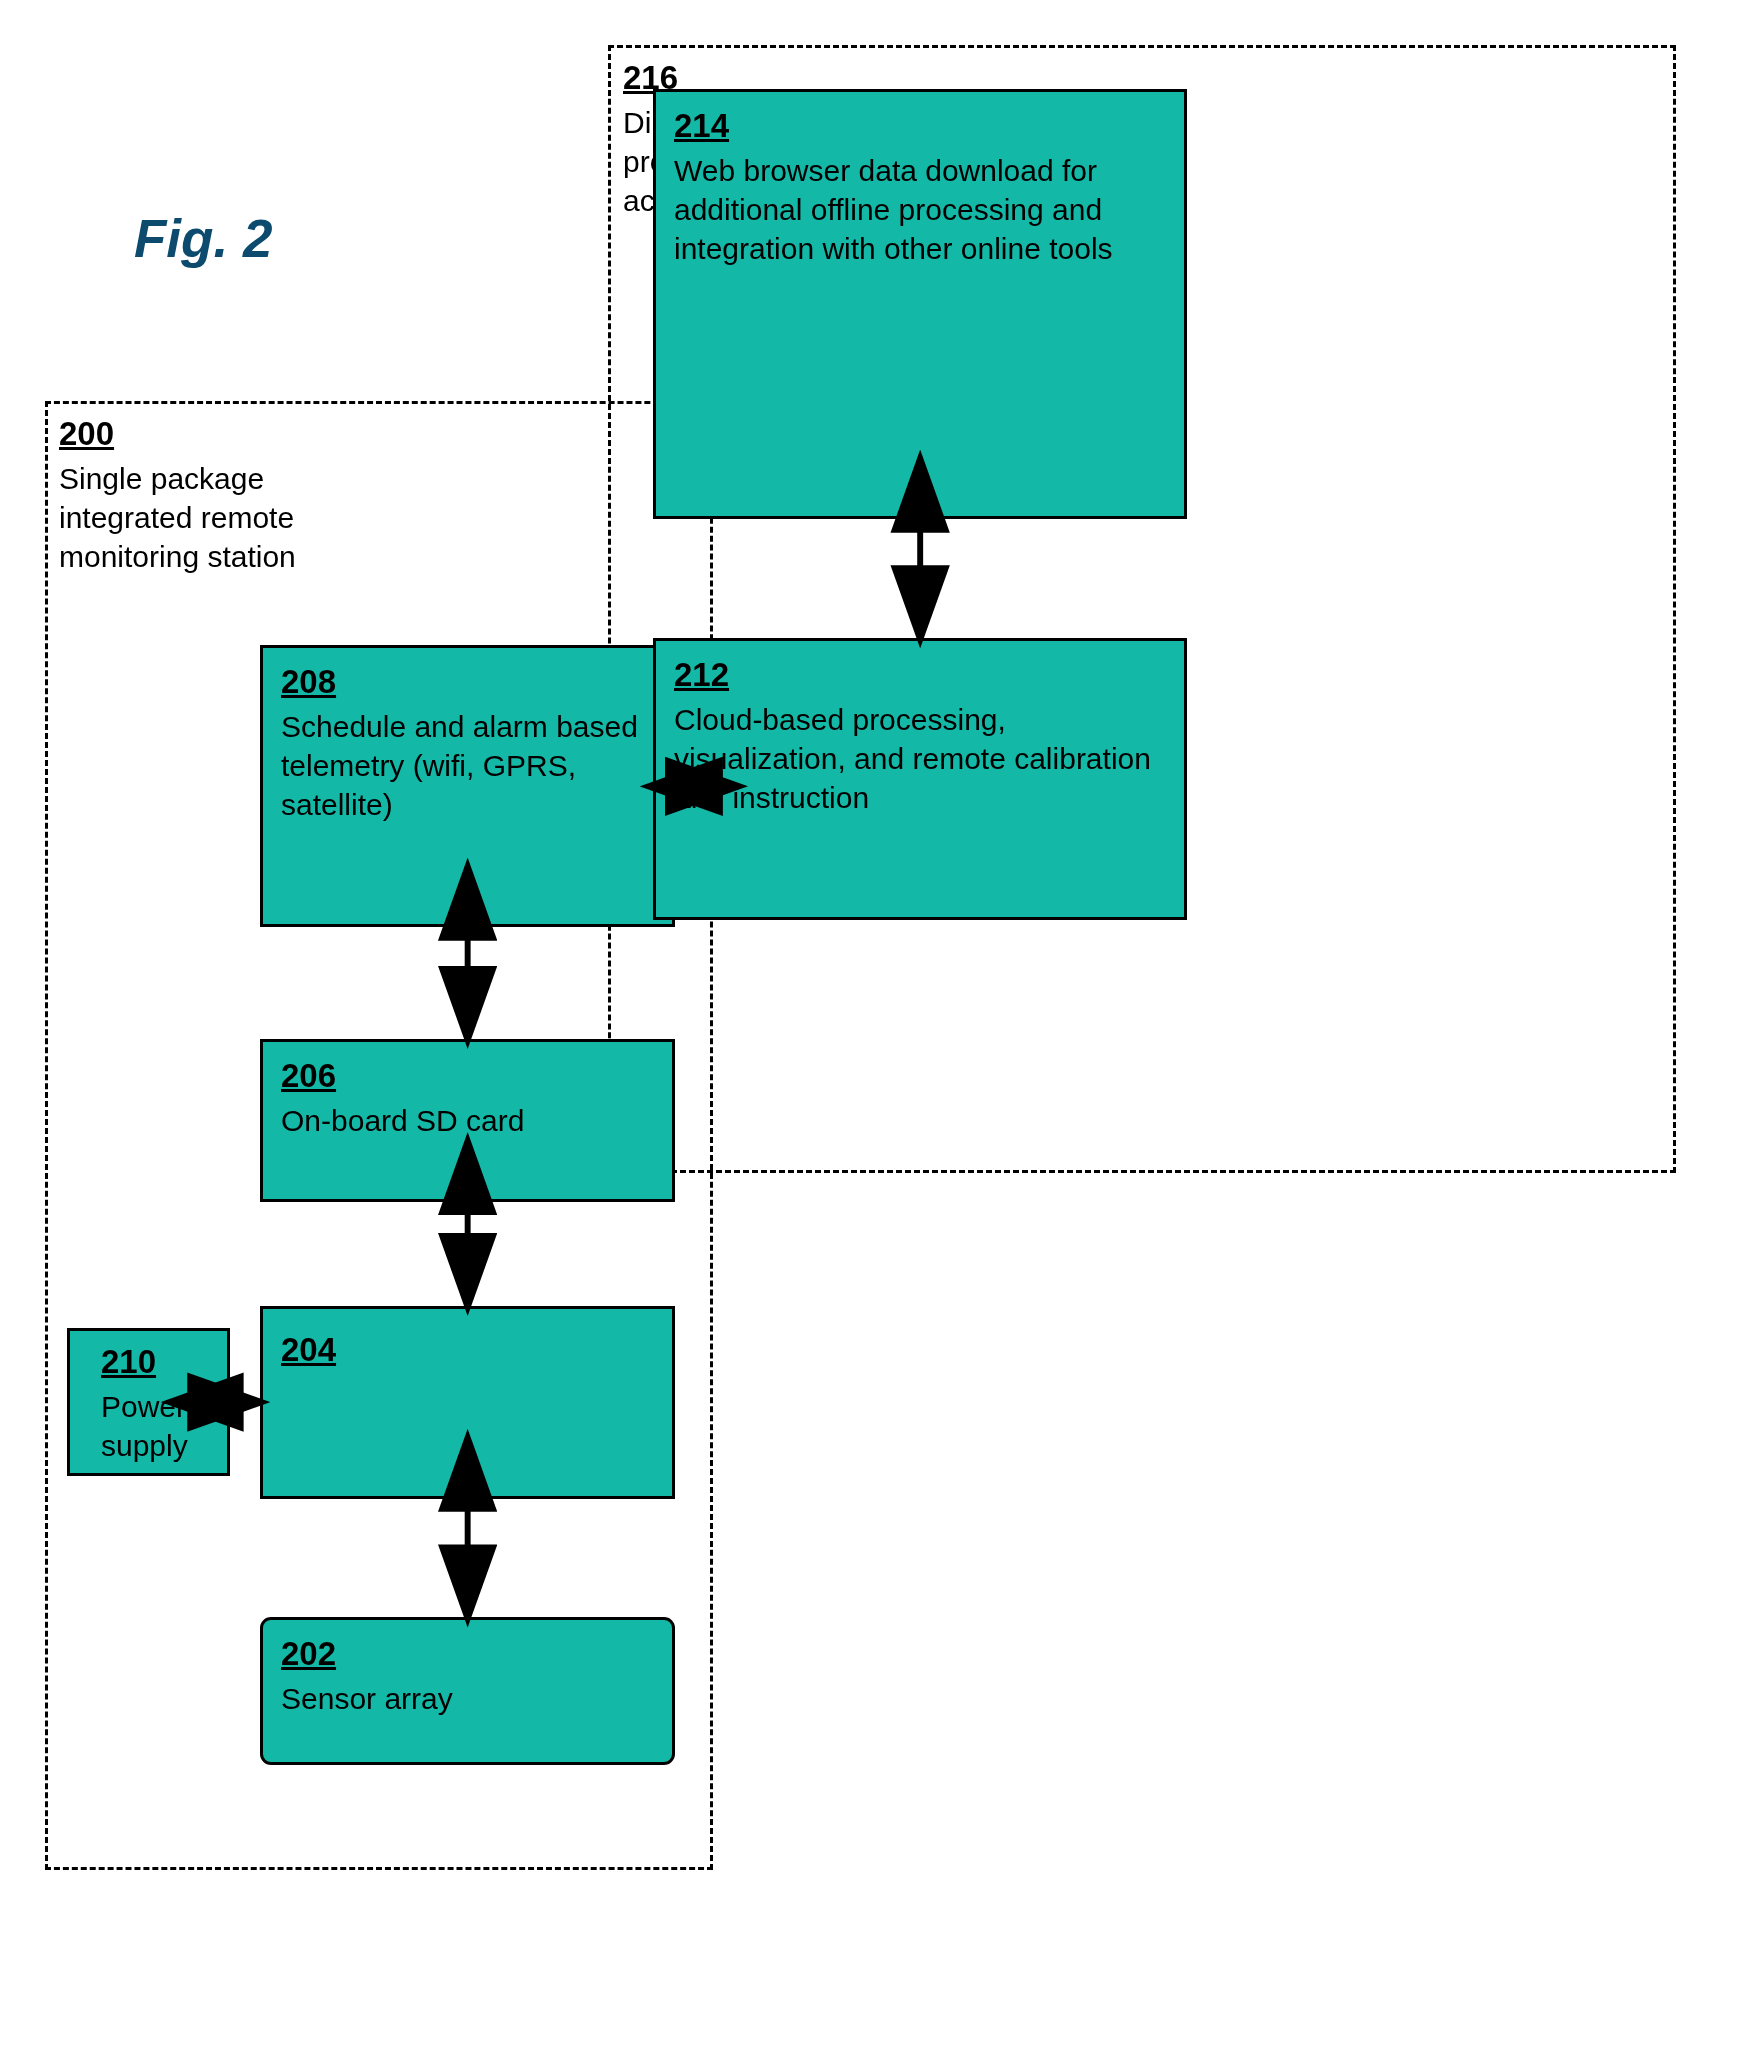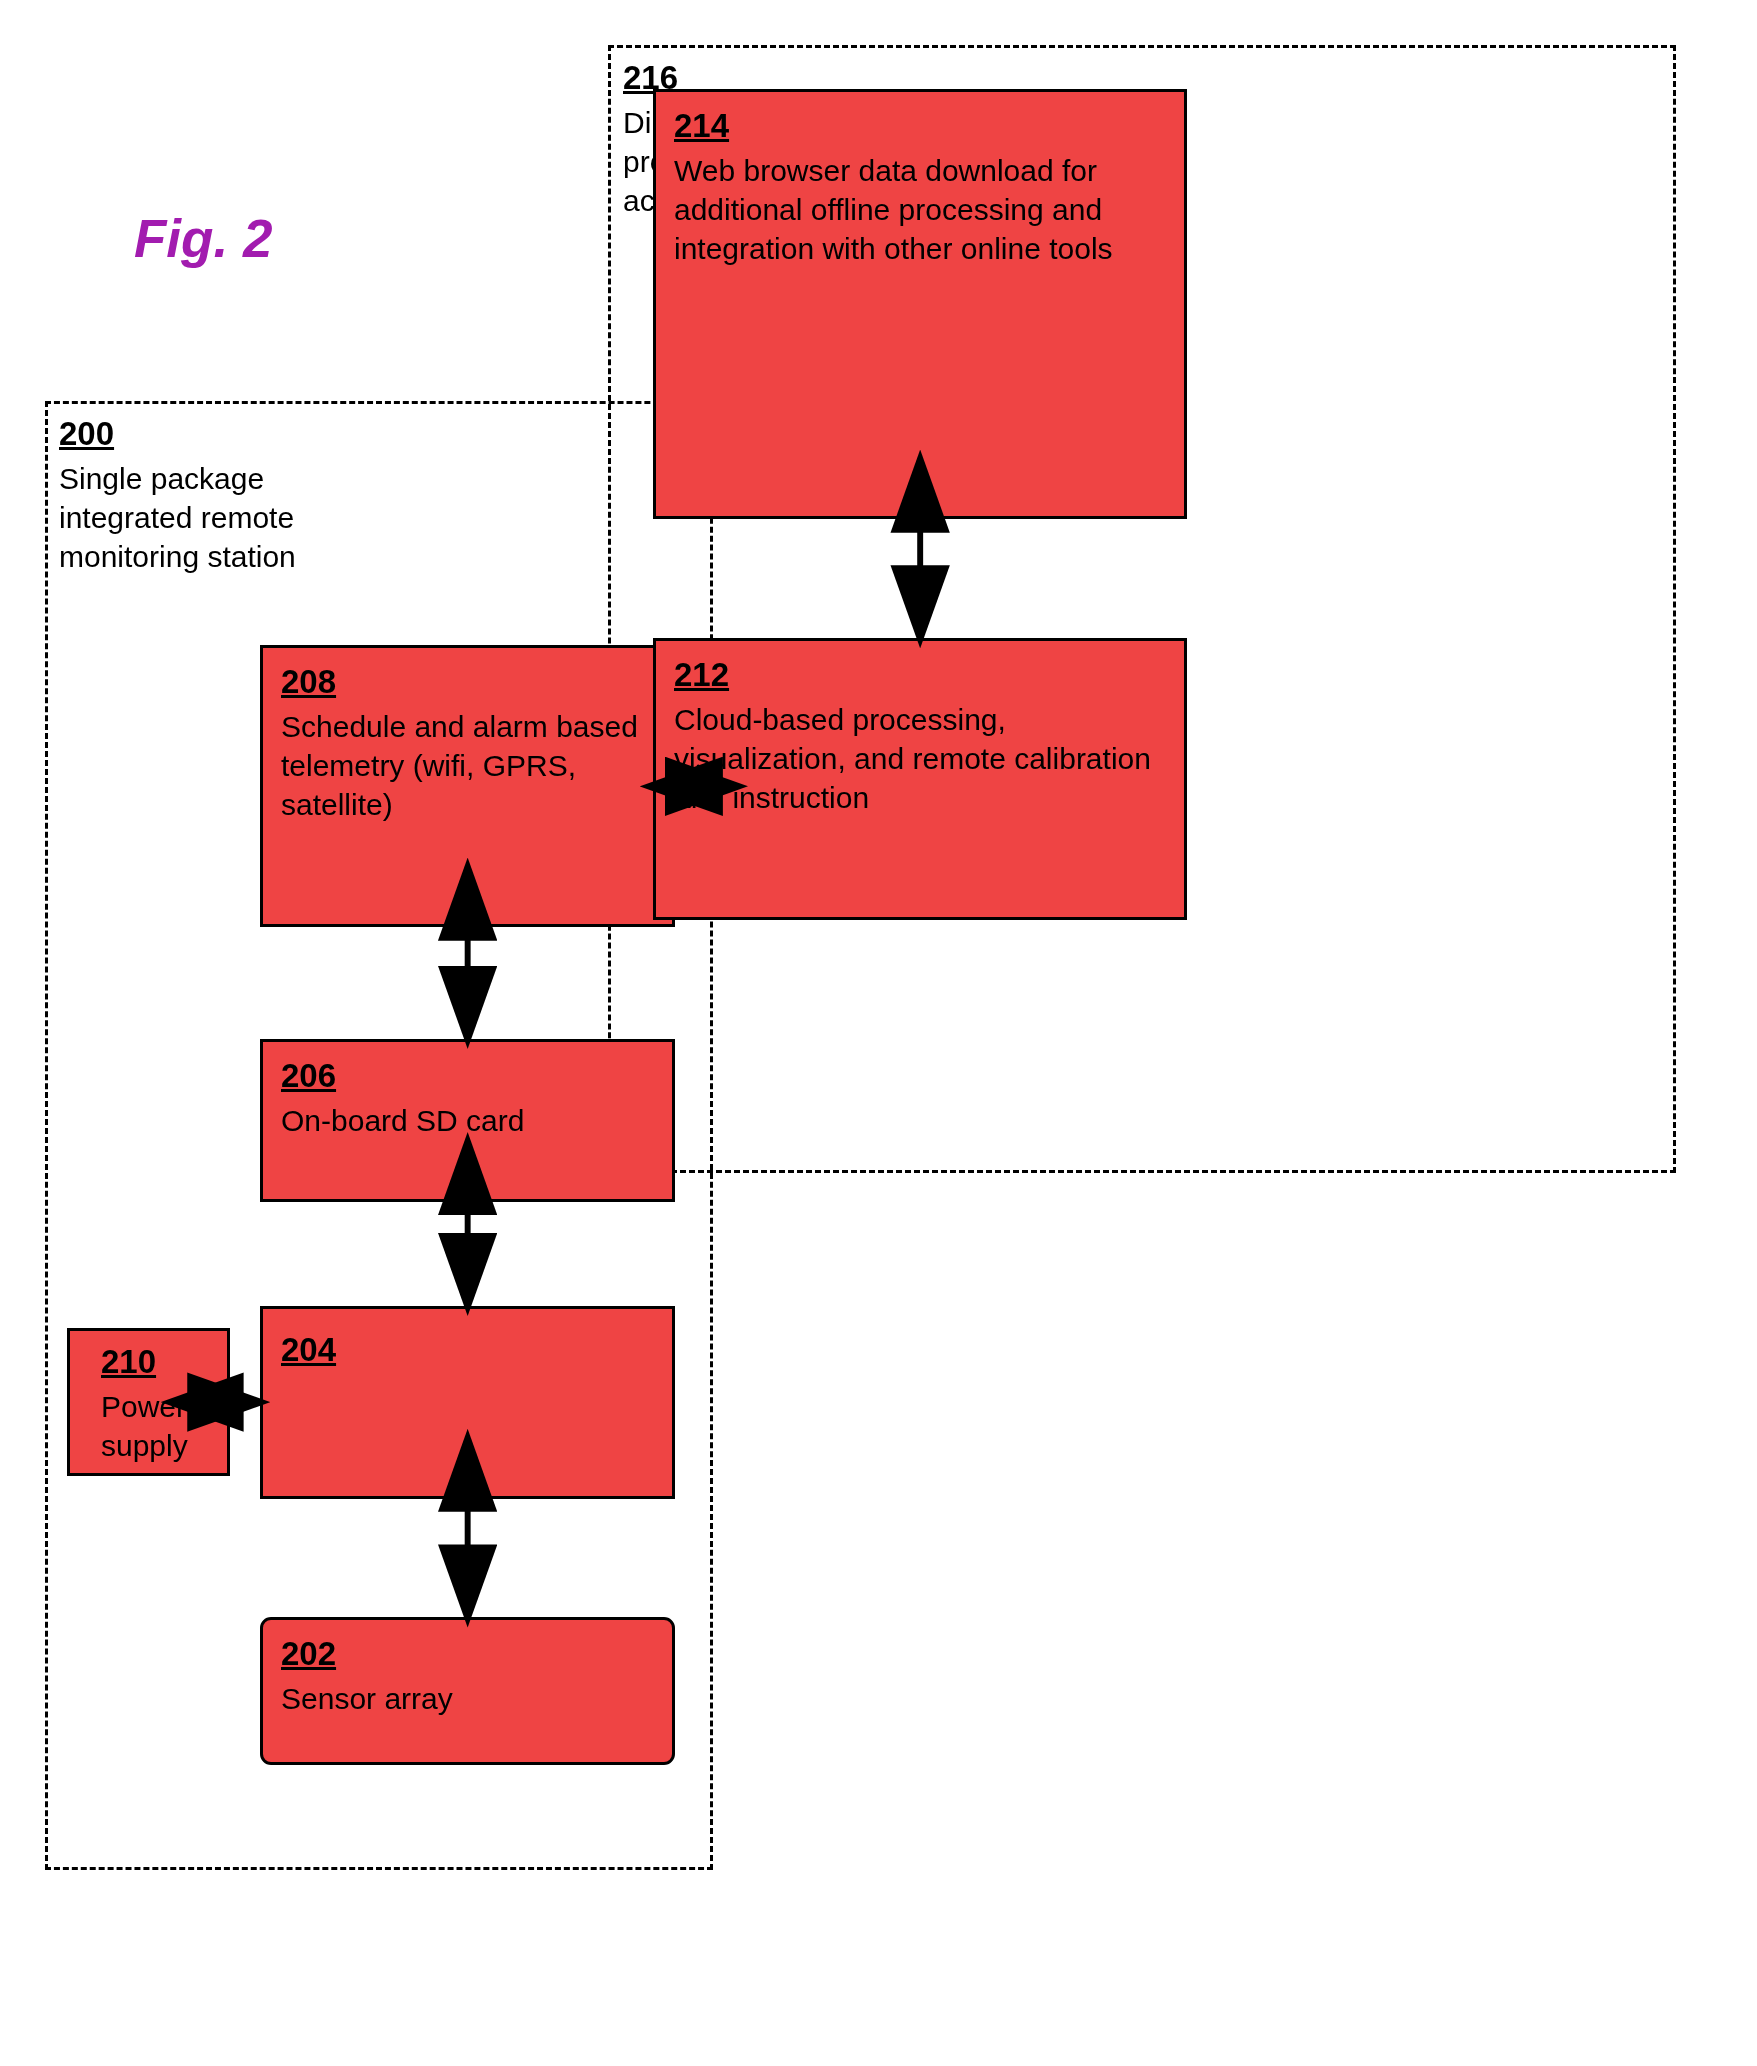--- a/index.html
+++ b/index.html
@@ -12,21 +12,21 @@
       overflow: hidden;
     }
 
     .fig-title {
       position: absolute;
       top: 208px;
       left: 134px;
       font-size: 53px;
       font-style: italic;
       font-weight: bold;
-      color: #a21caf;
+      color: #0c4a6e;
     }
 
     
     .box-200-outer {
       position: absolute;
       top: 401px;
       left: 45px;
       width: 668px;
       height: 1469px;
       border: 3px dashed #000;
@@ -77,21 +77,21 @@
       font-size: 30px;
       line-height: 1.3;
       display: block;
       max-width: 371px;
     }
 
     
     .solid-box {
       position: absolute;
       border: 3px solid #000;
-      background: #ef4444;
+      background: #14b8a6;
     }
 
     .solid-box .ref-num {
       font-size: 33px;
       font-weight: bold;
       text-decoration: underline;
       display: block;
       margin-bottom: 6px;
     }
     .solid-box .ref-text {

